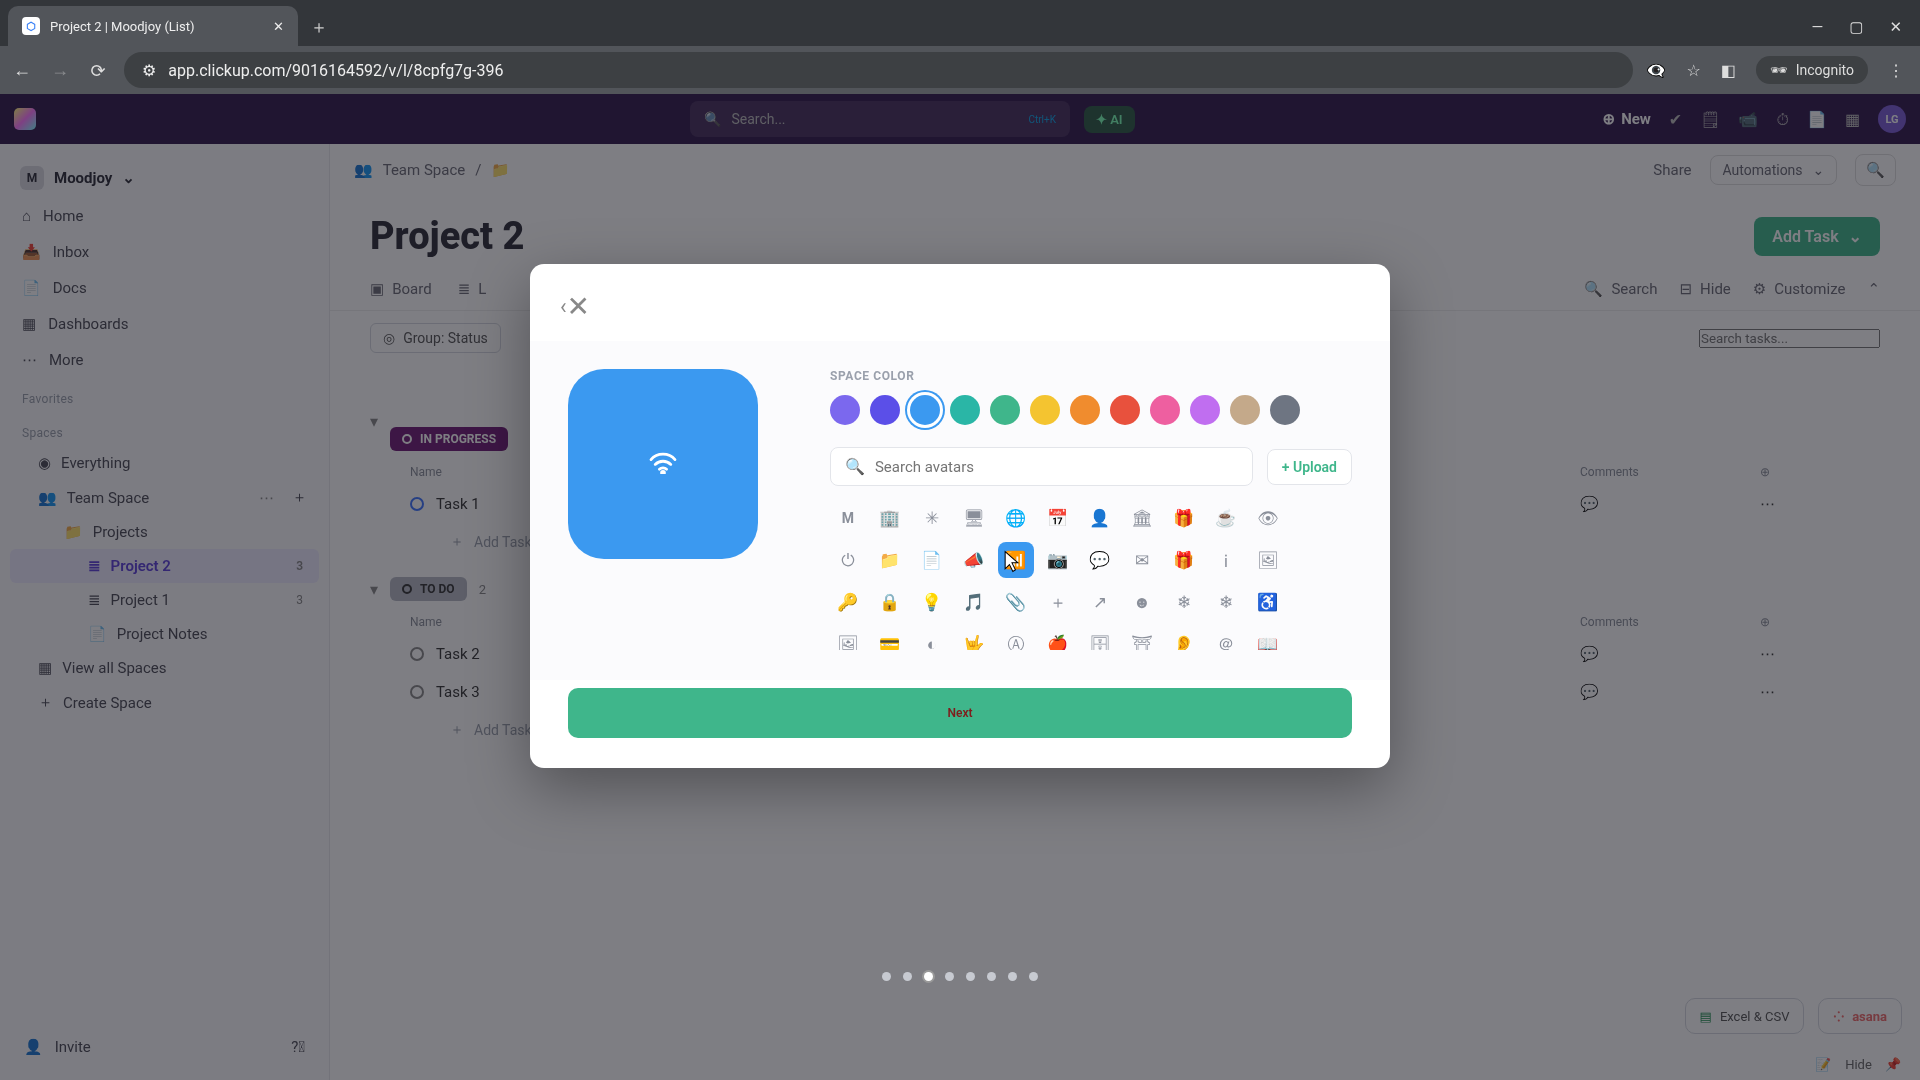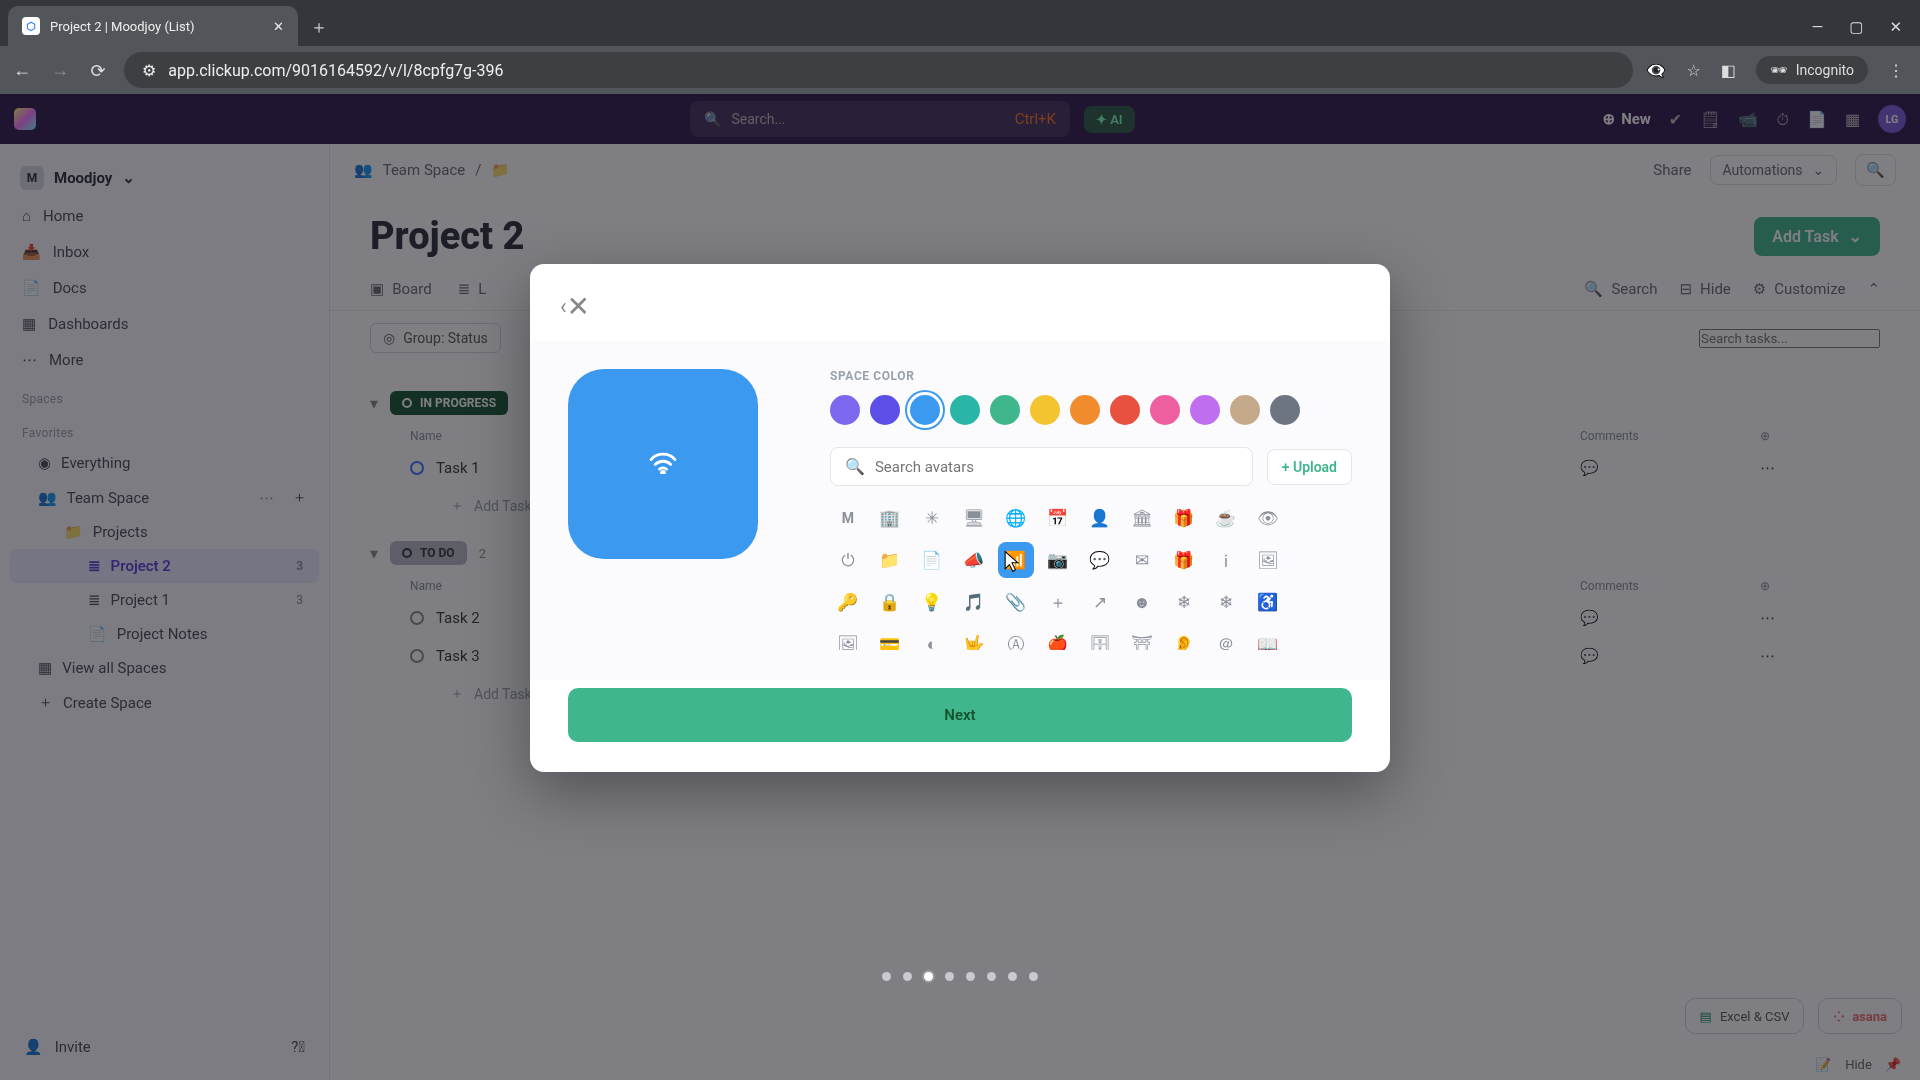--- a/index.html
+++ b/index.html
@@ -19,21 +19,21 @@
 .addr-bar .right-icons { display: flex; gap: 20px; align-items: center; padding-right: 6px; }
 .incognito { background: #3d4043; border-radius: 20px; padding: 6px 14px; display: flex; align-items: center; gap: 8px; font-size: 14px; }
 
 
 .app { position: relative; height: calc(1080px - 94px); background: #fff; }
 .app-overlay { position: absolute; inset: 0; background: rgba(20,20,30,0.55); z-index: 5; }
 
 .topbar { height: 50px; background: #30174a; display: flex; align-items: center; padding: 0 14px; gap: 14px; color: #ddd; }
 .topbar .logo { width: 22px; height: 22px; border-radius: 5px; background: linear-gradient(135deg,#ff7,#f7f,#7ff); }
 .searchbox { margin-left: 640px; background: rgba(255,255,255,0.1); border-radius: 8px; height: 36px; width: 380px; display: flex; align-items: center; padding: 0 14px; gap: 10px; color: #bbb; font-size: 14px; }
-.searchbox .kbd { margin-left: auto; font-size: 15px; color: #f97316; }
+.searchbox .kbd { margin-left: auto; font-size: 10px; color: #0ea5e9; }
 .ai-pill { background: #2a5a44; color: #7affb5; border-radius: 8px; padding: 6px 12px; font-size: 13px; font-weight: 600; }
 .topbar .right { margin-left: auto; display: flex; align-items: center; gap: 18px; color: #bbb; }
 .new-btn { display: flex; align-items: center; gap: 6px; font-weight: 700; color: #fff; font-size: 15px; }
 .avatar-circle { width: 28px; height: 28px; border-radius: 50%; background: #7b5bd6; font-size: 11px; font-weight: 700; color: #fff; display: flex; align-items: center; justify-content: center; }
 
 .body { display: flex; height: calc(100% - 50px); }
 
 .sidebar { width: 330px; border-right: 1px solid #e6e6ea; background: #fbfbfd; display: flex; flex-direction: column; padding: 14px 10px; color: #4a4a55; font-size: 15px; }
 .workspace-hdr { display: flex; align-items: center; gap: 10px; padding: 8px 10px; font-weight: 700; color: #2a2a35; }
 .workspace-hdr .sq { width: 24px; height: 24px; border-radius: 6px; background: #d9d9df; display: flex; align-items: center; justify-content: center; font-size: 12px; font-weight: 700; }
@@ -59,21 +59,21 @@
 .viewtabs .vt { display: flex; align-items: center; gap: 8px; cursor: pointer; }
 .viewtabs .right { margin-left: auto; display: flex; align-items: center; gap: 22px; }
 
 .filter-row { padding: 12px 40px; }
 .chip { display: inline-flex; align-items: center; gap: 8px; border: 1px solid #d5d8df; border-radius: 6px; padding: 6px 12px; font-size: 14px; color: #555; }
 
 .list-area { padding: 10px 40px; }
 .group-hdr { display: flex; align-items: center; gap: 12px; margin: 16px 0 8px; }
 .caret { color: #888; cursor: pointer; }
 .status-pill { border-radius: 6px; padding: 5px 12px; font-size: 12px; font-weight: 700; color: #fff; display: flex; align-items: center; gap: 8px; }
-.status-pill.inprog { background: #14532d; }
+.status-pill.inprog { background: #701a75; margin-top: 36px; }
 .status-pill.todo { background: #b5b9c4; color: #333; }
 .status-pill .dot { width: 10px; height: 10px; border: 2px solid currentColor; border-radius: 50%; }
 .count { font-size: 13px; color: #888; }
 
 .cols { display: grid; grid-template-columns: 560px 1fr 180px 80px; padding: 6px 40px; font-size: 12px; color: #8a8f9a; }
 .task-row { display: grid; grid-template-columns: 560px 1fr 180px 80px; align-items: center; padding: 10px 40px; font-size: 15px; color: #333; }
 .task-row .nm { display: flex; align-items: center; gap: 12px; }
 .task-row .circ { width: 14px; height: 14px; border-radius: 50%; border: 2px solid #3c74ff; }
 .task-row.todo .circ { border-color: #888; }
 .add-task-line { padding: 10px 40px 10px 80px; color: #9aa0ac; font-size: 14px; display: flex; align-items: center; gap: 10px; }
@@ -103,21 +103,21 @@
 .search-avatars { flex: 1; display: flex; align-items: center; gap: 10px; border: 1px solid #e3e5ea; background: #fff; border-radius: 8px; padding: 9px 14px; color: #888; }
 .search-avatars input { border: none; outline: none; flex: 1; font-size: 15px; }
 .upload-pill { border: 1px solid #e3e5ea; border-radius: 8px; padding: 9px 14px; color: #3fb68b; font-weight: 600; font-size: 14px; cursor: pointer; background: #fff; }
 
 .avatar-grid-wrap { position: relative; height: 150px; overflow: hidden; }
 .avatar-grid { display: grid; grid-template-columns: repeat(11, 36px); gap: 6px; }
 .avatar-cell { width: 36px; height: 36px; border-radius: 8px; display: flex; align-items: center; justify-content: center; color: #8a8f9a; font-size: 17px; cursor: pointer; }
 .avatar-cell.letter { font-weight: 700; font-size: 14px; }
 .avatar-cell.selected { background: #3b99f0; color: #fff; }
 
-.next-btn { margin: 8px 38px 30px; background: #3fb68b; color: #14532d; text-align: center; padding: 18px; border-radius: 10px; font-size: 15px; font-weight: 600; cursor: pointer; }
+.next-btn { margin: 8px 38px 30px; background: #3fb68b; color: #7f1d1d; text-align: center; padding: 18px; border-radius: 10px; font-size: 12px; font-weight: 600; cursor: pointer; }
 
 .step-dots { position: absolute; left: 50%; transform: translateX(-50%); top: 878px; display: flex; gap: 12px; z-index: 10; }
 .step-dot { width: 9px; height: 9px; border-radius: 50%; background: #c7cad1; }
 .step-dot.active { background: #fff; box-shadow: 0 0 0 2px #999; }
 
 .cursor { position: absolute; z-index: 20; width: 18px; height: 24px; pointer-events: none; }
 </style>
 </head>
 <body>
 
@@ -202,22 +202,22 @@
         </div>
       <div class="side-item">
           <span>▦</span>
           <span>Dashboards</span>
         </div>
       <div class="side-item">
           <span>⋯</span>
           <span>More</span>
         </div>
 
+      <div class="side-sec">Favorites</div>
       <div class="side-sec">Spaces</div>
-      <div class="side-sec">Favorites</div>
 
       <div class="tree-item">
           <span>◉</span>
           <span>Everything</span>
         </div>
       <div class="tree-item">
         <span>👥</span>
           <span>Team Space</span>
         <span class="dots">⋯</span>
         <span style="margin-left:8px">＋</span>

